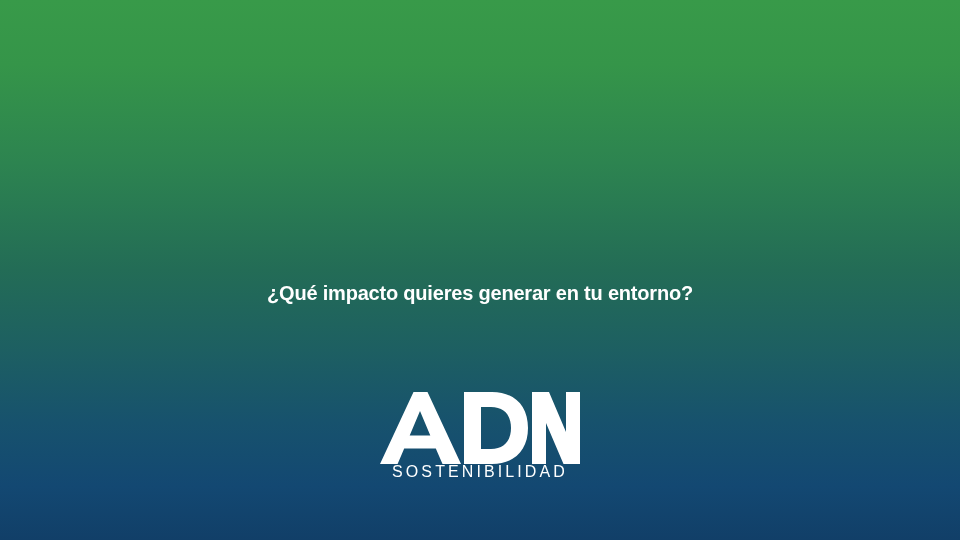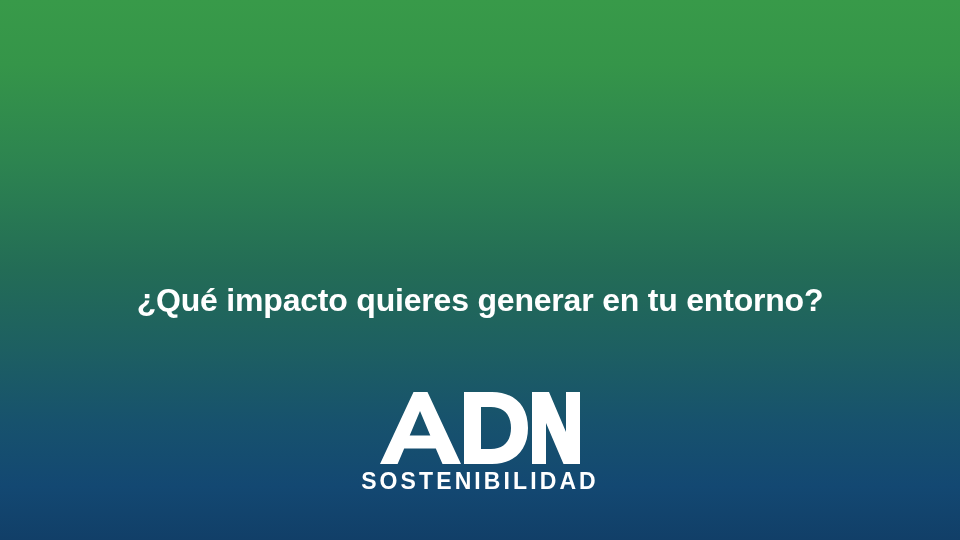--- a/index.html
+++ b/index.html
@@ -58,21 +58,21 @@
   }
 
   
   .subtitle {
     position: absolute;
     left: 0;
     right: 0;
     top: 282px;
     text-align: center;
     color: #ffffff;
-    font-size: 32px;
+    font-size: 20px;
     font-weight: 700;
     letter-spacing: -0.2px;
     white-space: nowrap;
     -webkit-font-smoothing: antialiased;
   }
 
   
   .logo {
     position: absolute;
     left: 0;
@@ -83,24 +83,23 @@
     align-items: center;
   }
 
   .logo-mark {
     display: block;
     width: 200px;
     height: 72px;
   }
 
   .logo-wordmark {
-    margin-top: 6px;
     color: #ffffff;
-    font-size: 23px;
-    font-weight: 700;
+    font-size: 16px;
+    font-weight: 400;
     letter-spacing: 3.1px;
     line-height: 1;
     white-space: nowrap;
     -webkit-font-smoothing: antialiased;
   }
 </style>
 </head>
 <body>
 
 <div class="slide">

